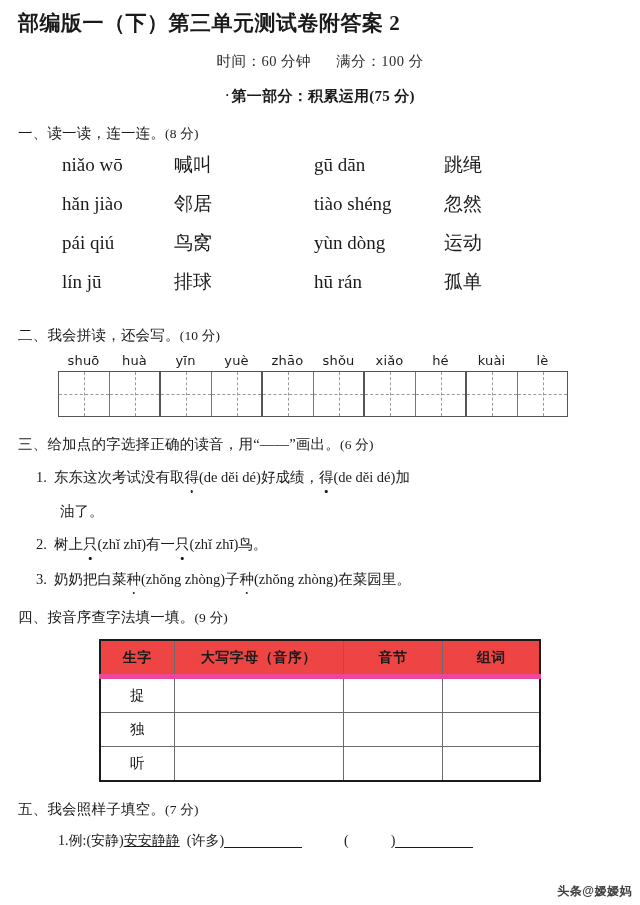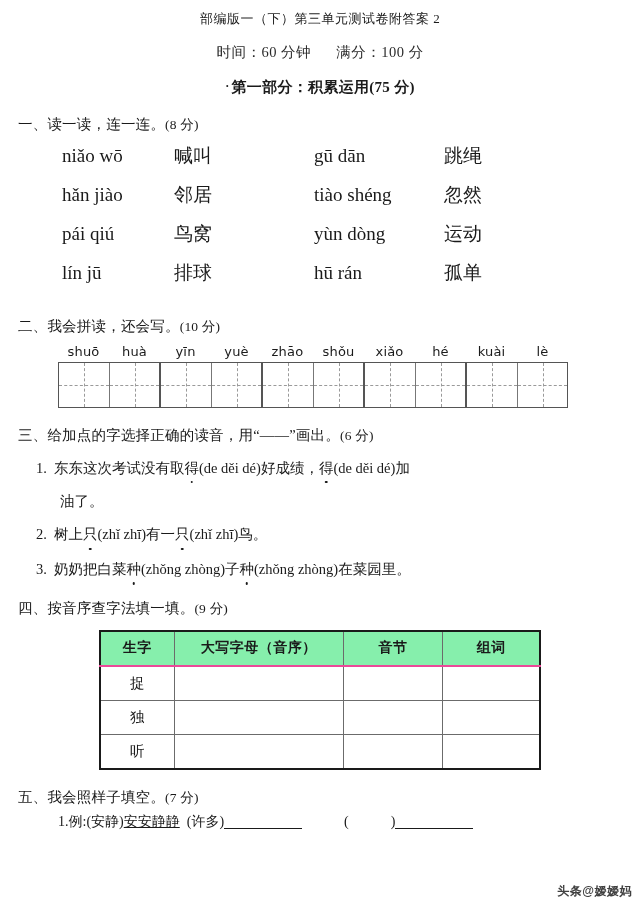--- a/index.html
+++ b/index.html
@@ -18,23 +18,22 @@
   .page {
     position: relative;
     width: 640px;
     height: 905px;
     box-sizing: border-box;
     padding: 0 18px;
   }
 
   
   .doc-title {
-    text-align: center;
-    font-size: 13px;
-    font-weight: 400;
+    font-size: 21px;
+    font-weight: 700;
     letter-spacing: 0.5px;
     margin-top: 11px;
     line-height: 1.2;
   }
   .doc-subtitle {
     text-align: center;
     font-size: 14.5px;
     margin-top: 16px;
     letter-spacing: 0.5px;
     color: #2a2a2a;
@@ -158,48 +157,48 @@
   .opts { font-family: "Liberation Serif", serif; }
 
   
   .tbl-wrap { margin-top: 12px; display:flex; justify-content:center; }
   table.ziTable {
     border-collapse: collapse;
     width: 442px;
     border: 2px solid #1a1a1a;
   }
   table.ziTable th {
-    background: #86efac;
+    background: #ef4444;
     font-family: "Liberation Sans", sans-serif;
     font-weight: 700;
     font-size: 14px;
     height: 31px;
     border-right: 1px solid #6b6b6b;
-    border-bottom: 2px solid #ec4899;
+    border-bottom: 5px solid #ec4899;
     letter-spacing: 0.5px;
   }
   table.ziTable th:last-child { border-right: none; }
   table.ziTable td {
     height: 31px;
     border-right: 1px solid #6b6b6b;
     border-bottom: 1px solid #6b6b6b;
     text-align: center;
     font-size: 14.5px;
     font-family: "Liberation Sans", sans-serif;
   }
   table.ziTable td:last-child { border-right: none; }
   table.ziTable tr:last-child td { border-bottom: none; }
   .col-a { width: 73px; }
   .col-b { width: 172px; }
   .col-c { width: 100px; }
   .col-d { width: 97px; }
 
   
   .ex5-item {
-    margin-top: 6px;
+    margin-top: 13px;
     margin-left: 40px;
     font-size: 14px;
     white-space: nowrap;
   }
   .u-line { text-decoration: underline; }
   .blank {
     display: inline-block;
     border-bottom: 1px solid #1a1a1a;
     width: 78px;
     vertical-align: -3px;

